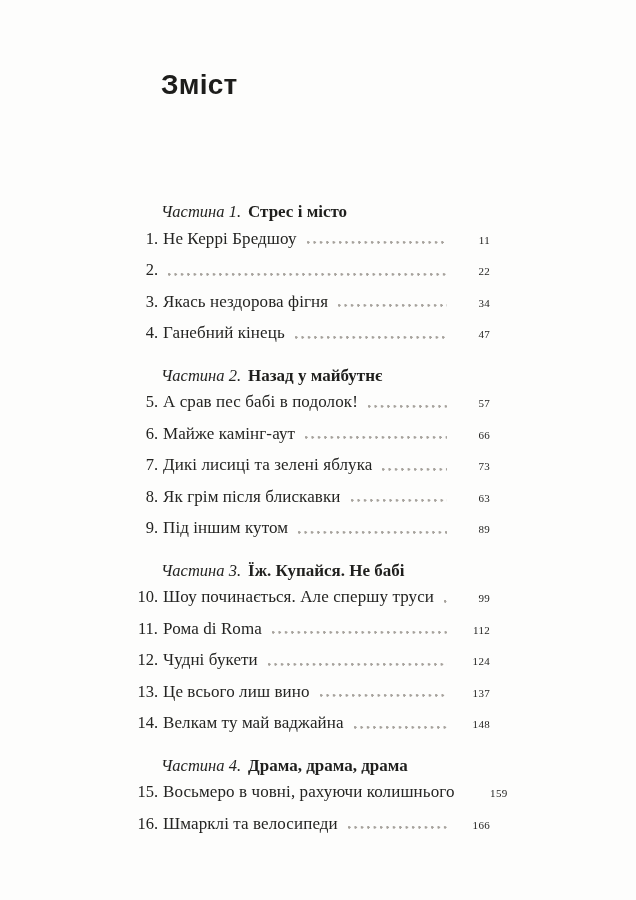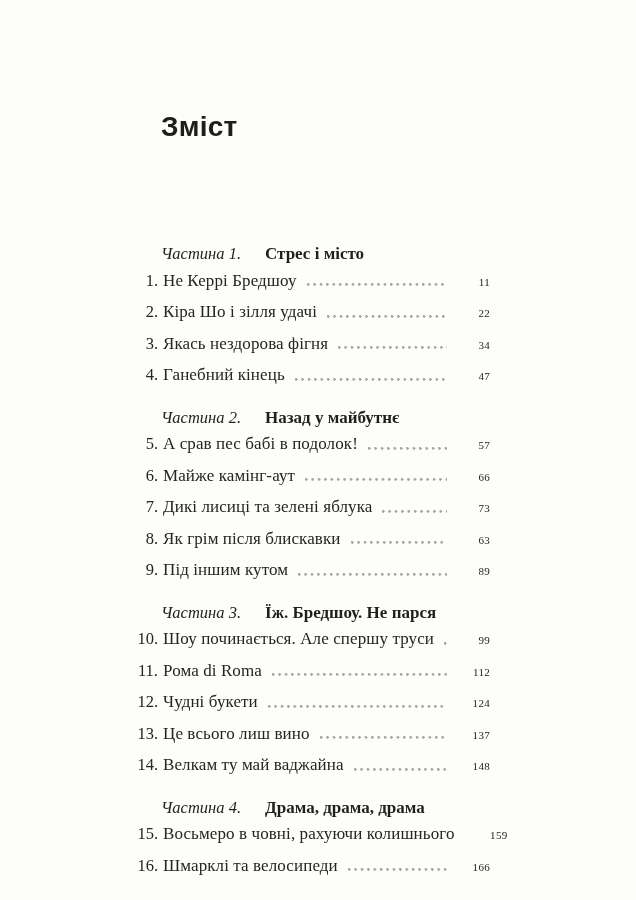--- a/index.html
+++ b/index.html
@@ -15,21 +15,21 @@
     color: #242422;
     -webkit-font-smoothing: antialiased;
   }
   .page {
     position: relative;
     width: 354px;
     margin-left: 136px;
   }
   .book-title {
     margin: 0 0 8px 25px;
-    padding-top: 112px;
+    padding-top: 70px;
     font-family: "Liberation Sans", "DejaVu Sans", sans-serif;
     font-weight: 700;
     font-size: 28px;
     line-height: 30px;
     letter-spacing: 0.2px;
     color: #1d1d1b;
   }
   .toc {
     margin-top: 97px;
   }
@@ -40,21 +40,21 @@
   }
   .part-heading .part-label {
     font-style: italic;
     font-size: 16.5px;
     color: #242422;
     margin-top: 19px;
   }
   .part-heading .part-title {
     font-weight: 700;
     font-size: 17px;
-    margin-left: 20px;
+    margin-left: 3px;
     color: #1f1f1d;
   }
   .toc-row {
     display: flex;
     align-items: baseline;
     line-height: 29.5px;
     white-space: nowrap;
   }
   .chapter-num {
     width: 22px;
@@ -99,21 +99,20 @@
     </div>
 
     <div class="toc-row">
       <span class="chapter-num">1.</span>
       <span class="chapter-title">Не Керрі Бредшоу</span>
       <span class="dot-leader"></span>
       <span class="page-num">11</span>
     </div>
     <div class="toc-row">
       <span class="chapter-num">2.</span>
-      <span class="chapter-title">Кіра Шо і зілля удачі</span>
       <span class="dot-leader"></span>
       <span class="page-num">22</span>
     </div>
     <div class="toc-row">
       <span class="chapter-num">3.</span>
       <span class="chapter-title">Якась нездорова фігня</span>
       <span class="dot-leader"></span>
       <span class="page-num">34</span>
     </div>
     <div class="toc-row">
@@ -154,21 +153,21 @@
     </div>
     <div class="toc-row">
       <span class="chapter-num">9.</span>
       <span class="chapter-title">Під іншим кутом</span>
       <span class="dot-leader"></span>
       <span class="page-num">89</span>
     </div>
 
     <div class="part-heading">
       <span class="part-label">Частина 3.</span>
-      <span class="part-title">Їж. Бредшоу. Не парся</span>
+      <span class="part-title">Їж. Купайся. Не бабі</span>
     </div>
 
     <div class="toc-row">
       <span class="chapter-num">10.</span>
       <span class="chapter-title">Шоу починається. Але спершу труси</span>
       <span class="dot-leader"></span>
       <span class="page-num">99</span>
     </div>
     <div class="toc-row">
       <span class="chapter-num">11.</span>

